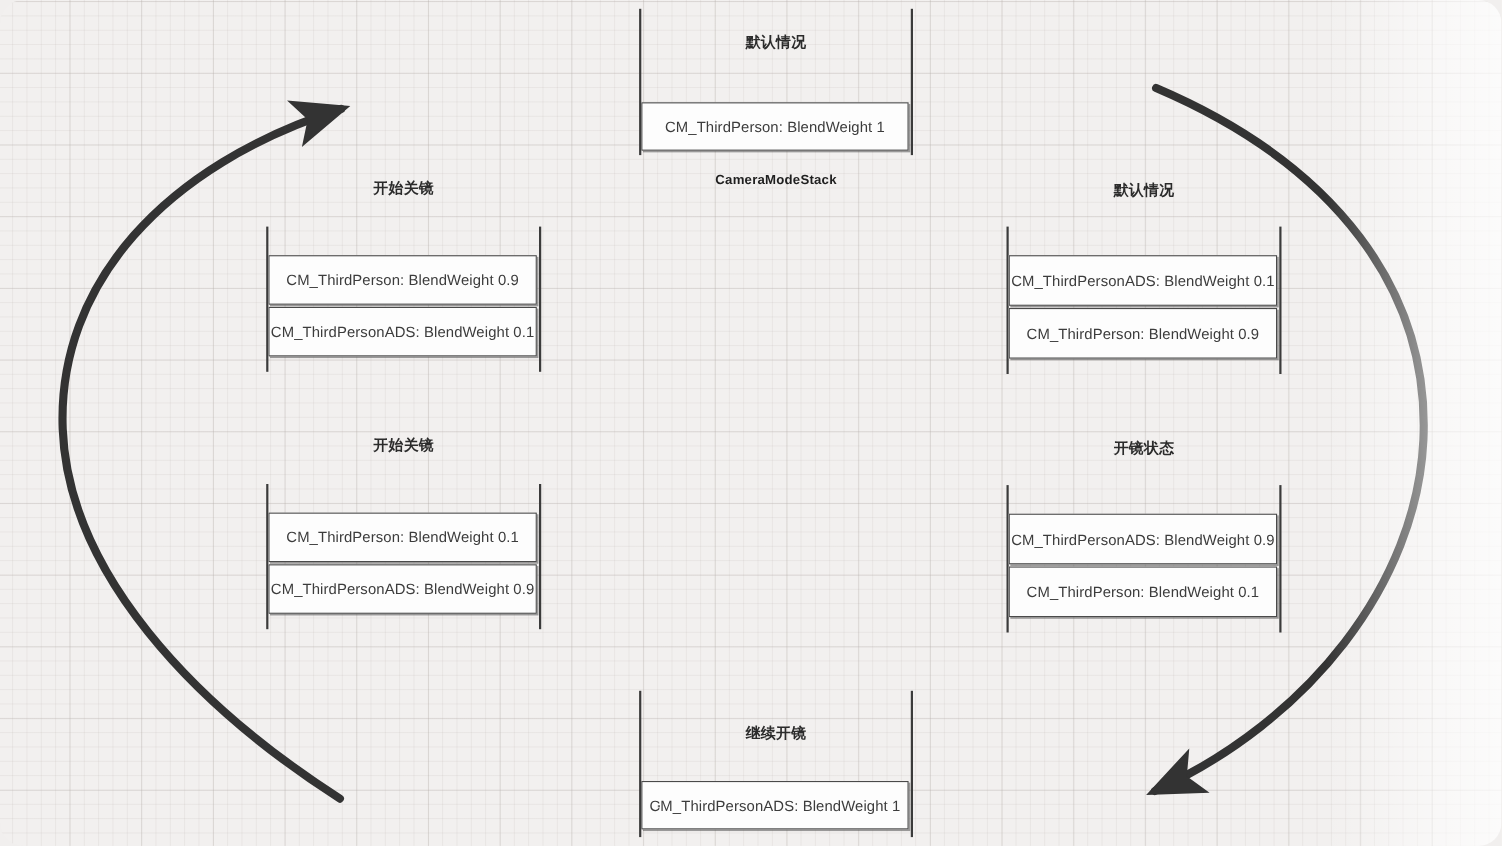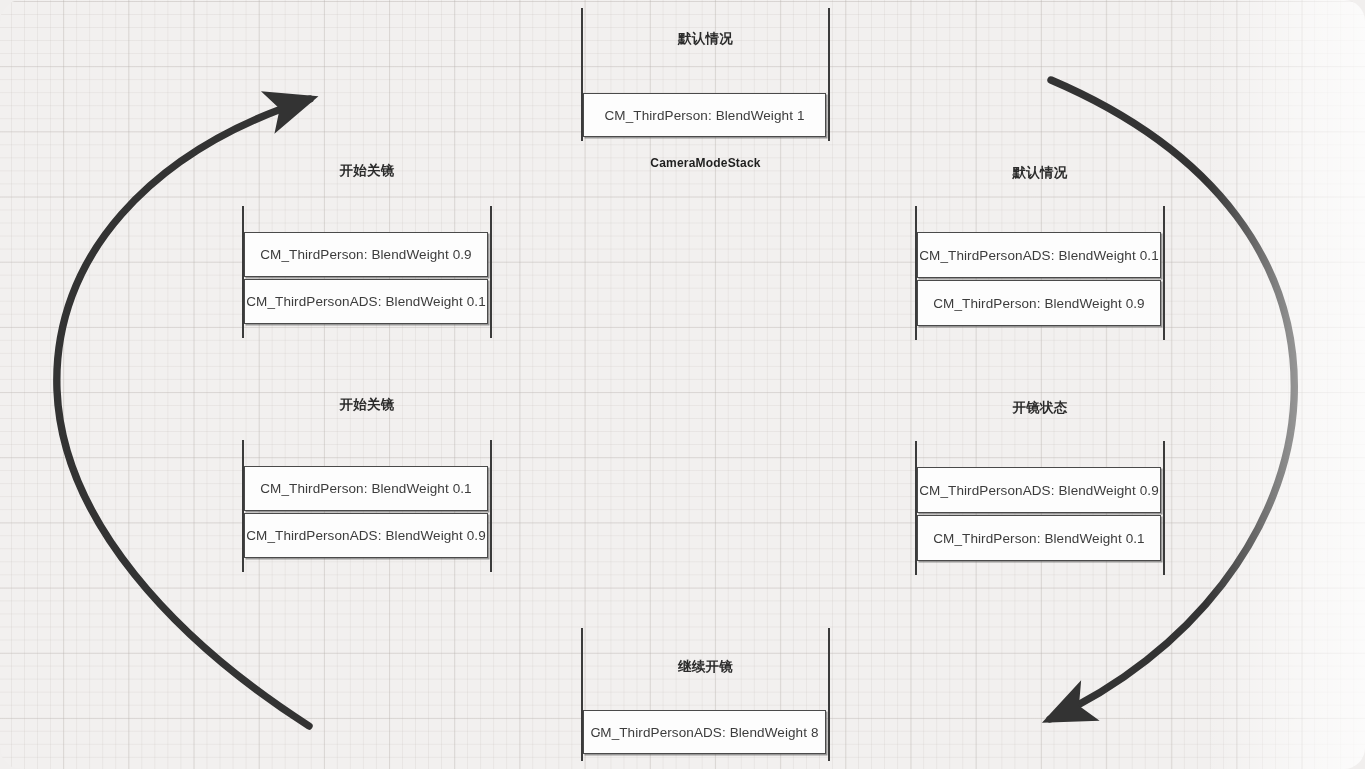--- a/index.html
+++ b/index.html
@@ -216,20 +216,20 @@
   </div>
 
   <div class="stack-group" style="left:581px; top:628px; width:249px;">
     <div class="stack-title" style="top:30px;">继续开镜</div>
     <div class="stack-body" style="top:0px; width:249px; height:133px;">
       <div class="rail left" style="height:133px;"></div>
       <div class="rail right" style="height:133px;"></div>
       <div class="boxes" style="top:82px; width:243px;">
         <div class="mode-box" style="height:44px;">
           <span class="artifact"></span>
-          <span>CM_ThirdPersonADS: BlendWeight 8</span>
+          <span>CM_ThirdPersonADS: BlendWeight 1</span>
         </div>
       </div>
     </div>
   </div>
 
   <div id="wash"></div>
 </div>
 
 </body></html>

